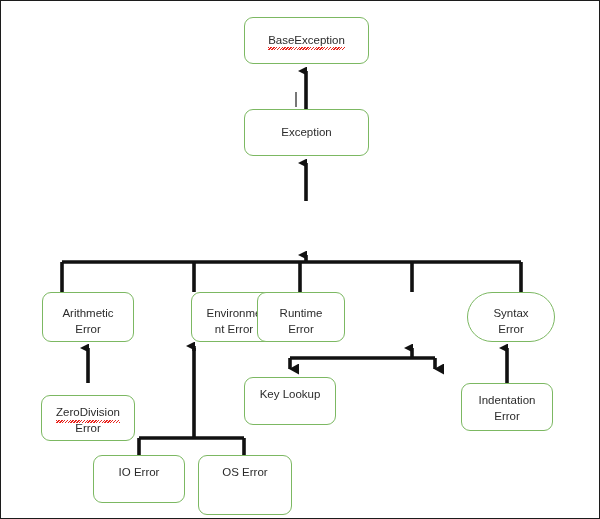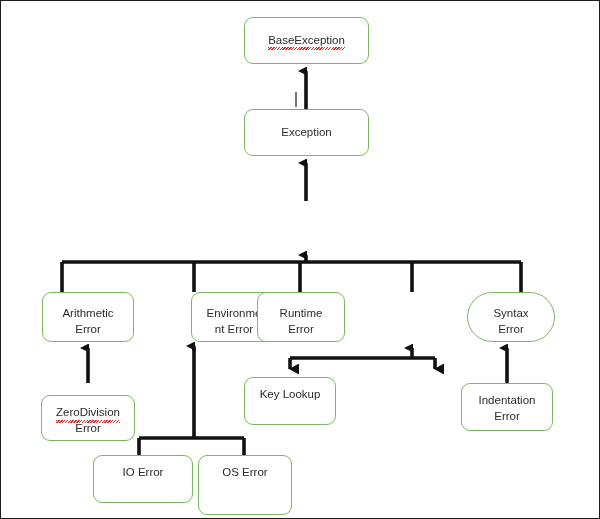--- a/index.html
+++ b/index.html
@@ -157,21 +157,21 @@
   <div class="node top" style="left:243px; top:376px; width:92px; height:48px;">
     <span class="lbl">Key Lookup</span>
   </div>
 
 
   <div class="node top" style="left:460px; top:382px; width:92px; height:48px;">
     <span class="lbl">Indentation
 Error</span>
   </div>
 
-  <div class="node top" style="left:92px; top:454px; width:100px; height:48px;">
+  <div class="node top" style="left:92px; top:454px; width:92px; height:48px;">
     <span class="lbl">IO Error</span>
   </div>
 
   <div class="node top" style="left:197px; top:454px; width:94px; height:60px;">
     <span class="lbl">OS Error</span>
   </div>
 
 </div>
 
 </body></html>

